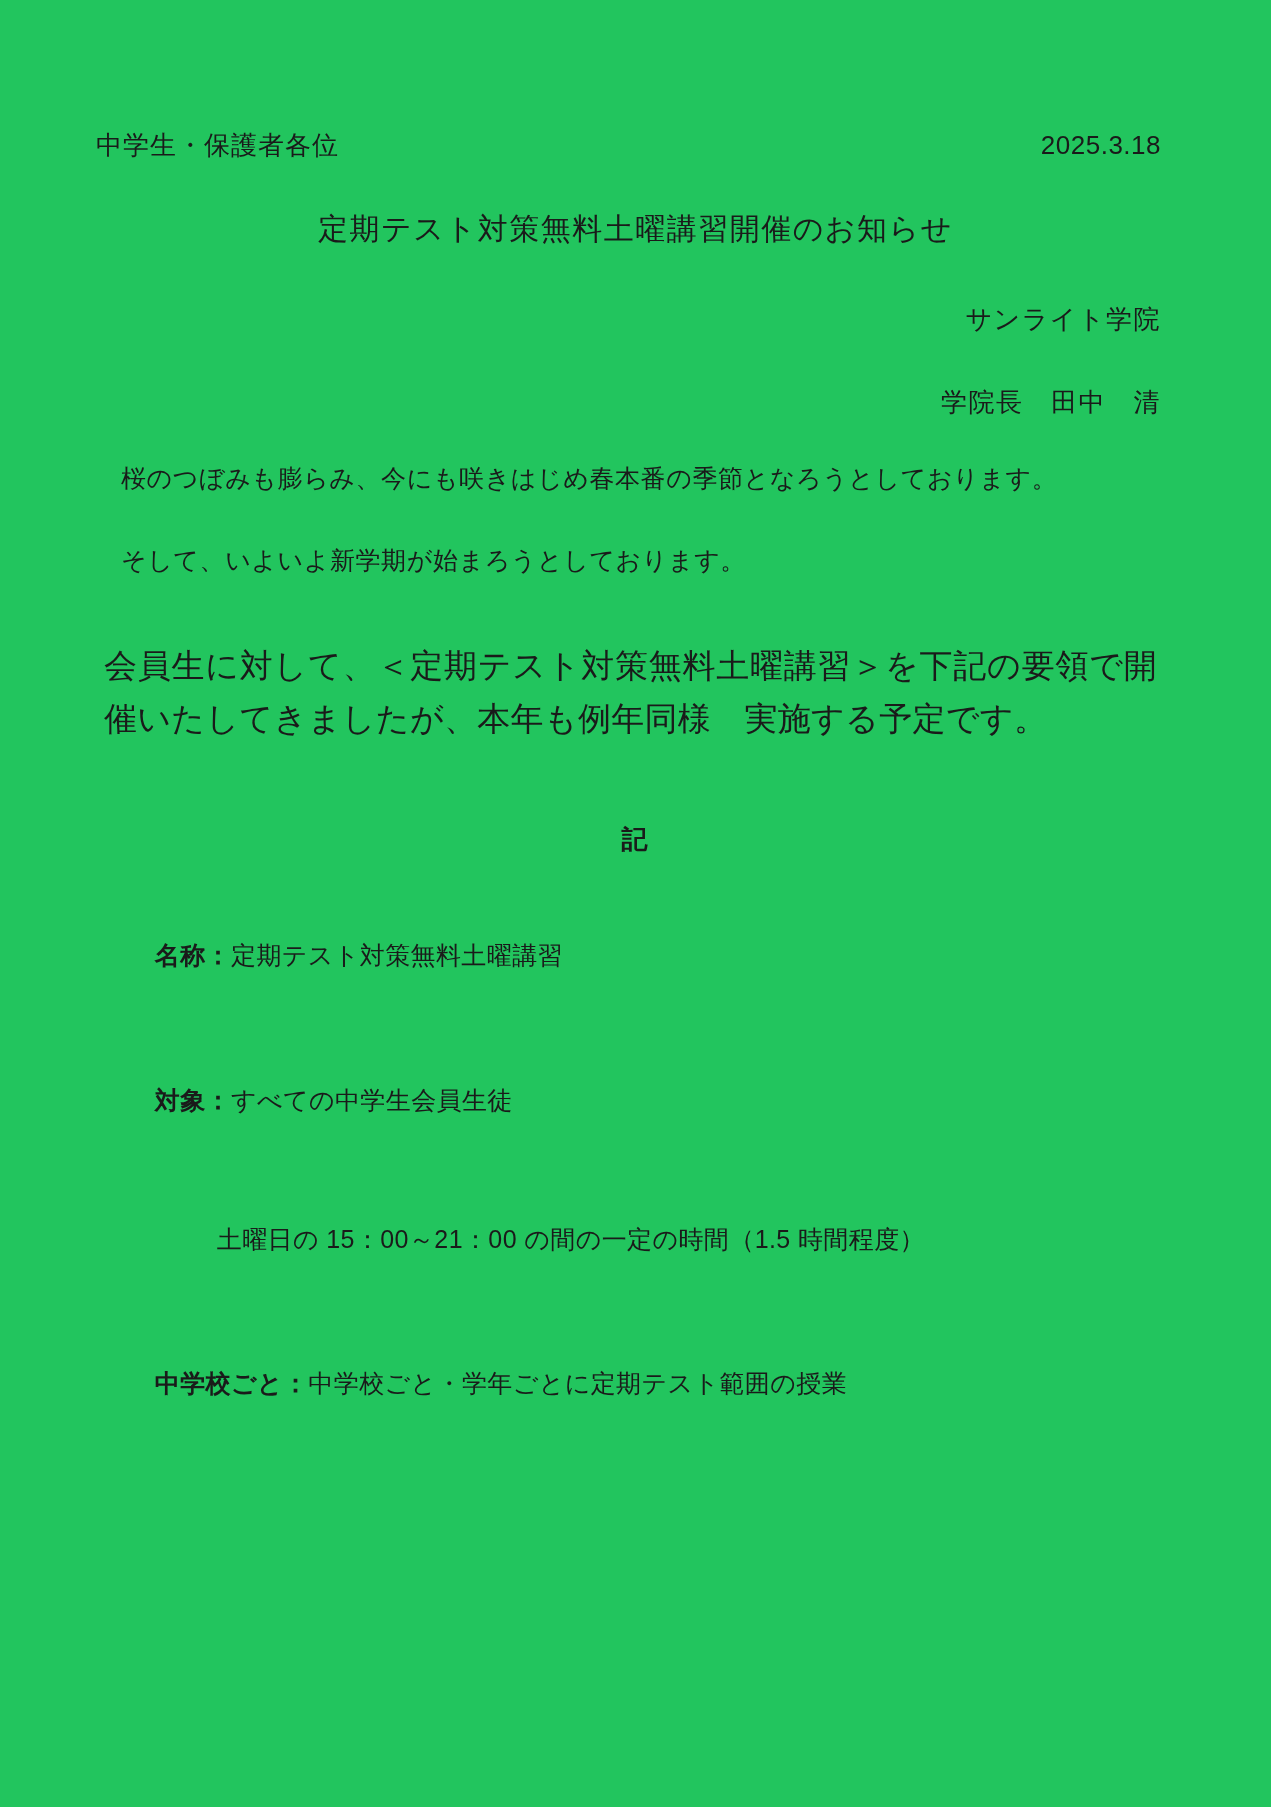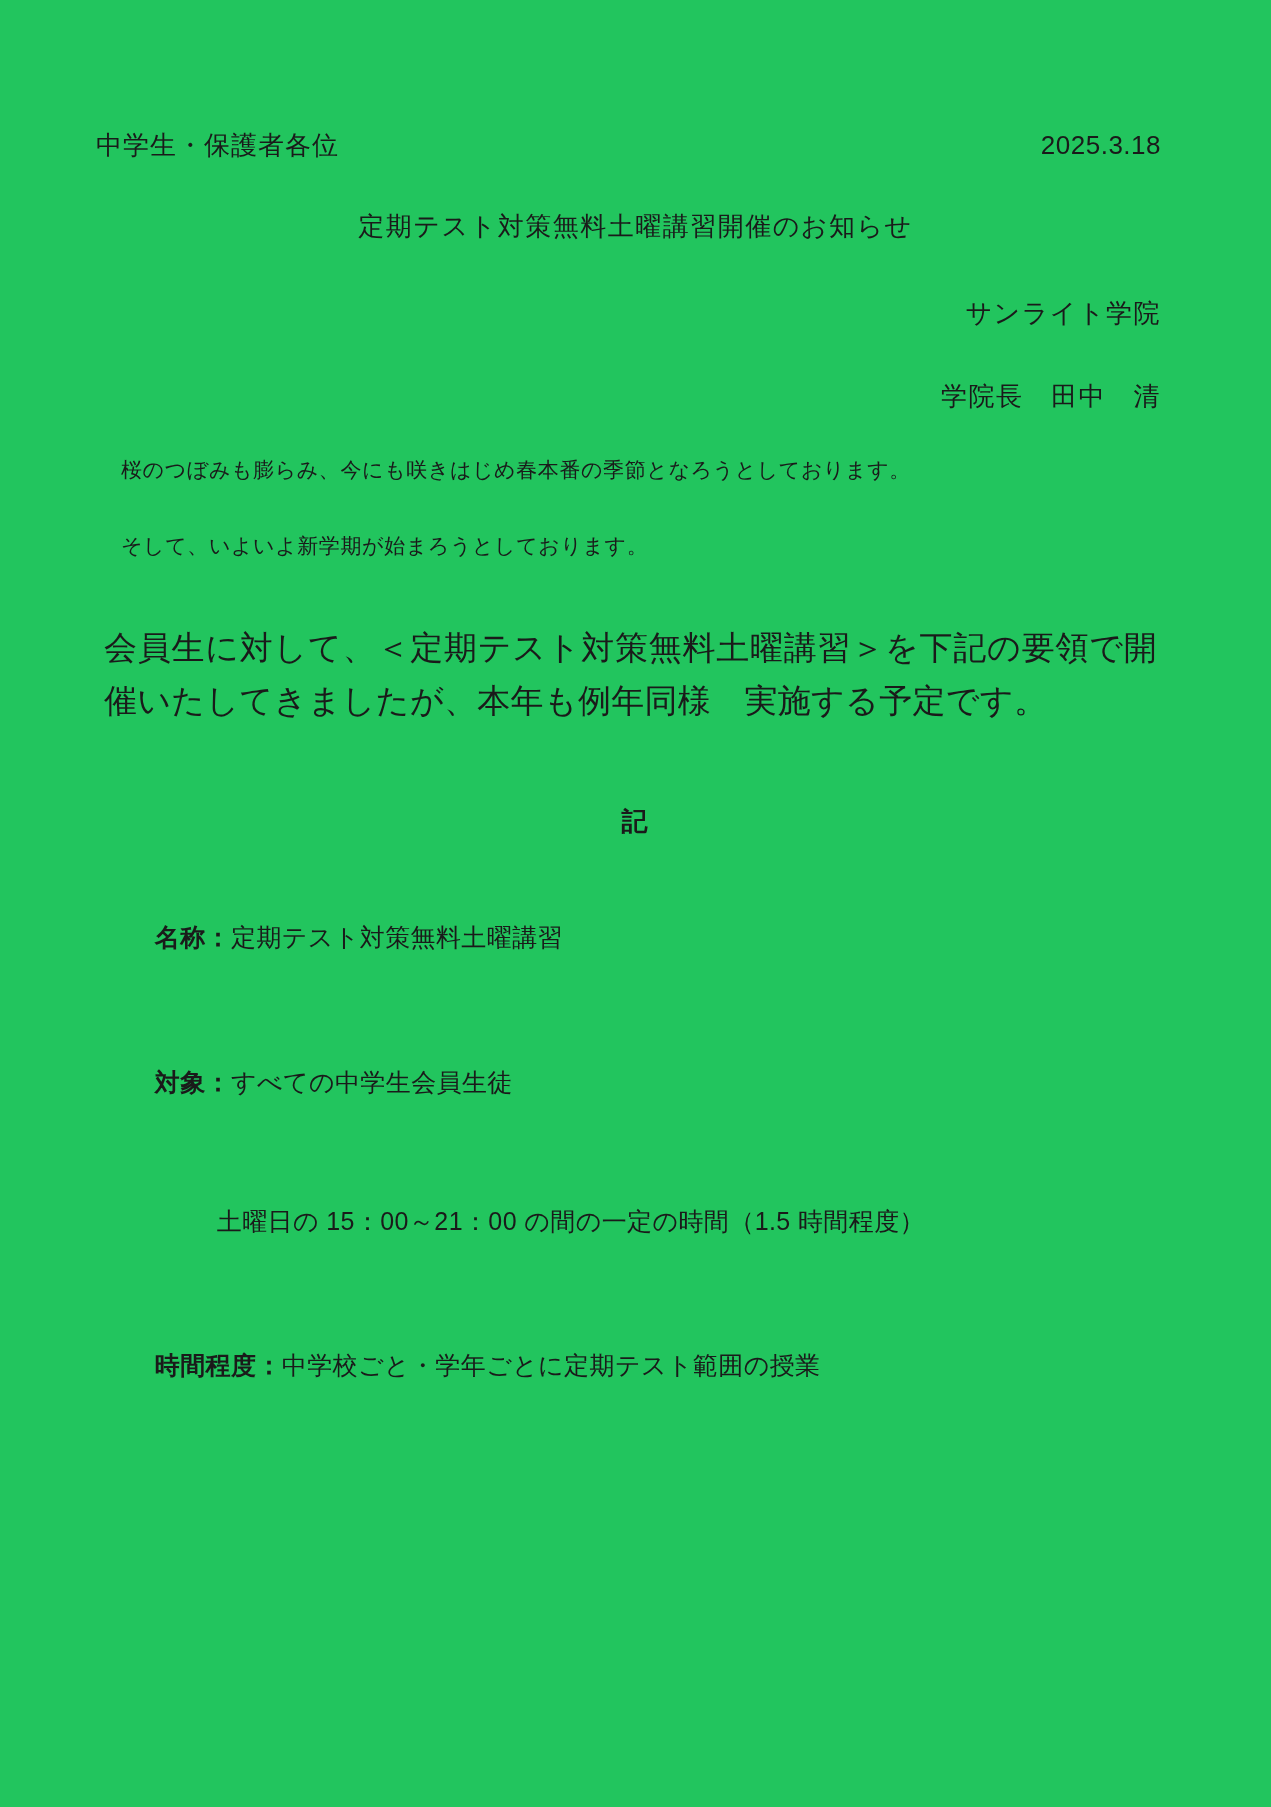--- a/index.html
+++ b/index.html
@@ -41,21 +41,21 @@
     font-size: 26px;
     letter-spacing: 1px;
   }
   .docdate {
     font-size: 26px;
     letter-spacing: 0.5px;
     padding-right: 4px;
   }
   .doc-title {
     text-align: center;
-    font-size: 26px;
+    font-size: 30px;
     letter-spacing: 1.5px;
     margin-top: 46px;
     padding-left: 10px;
   }
   .sender-block {
     margin-top: 52px;
     text-align: right;
     padding-right: 4px;
     font-family: Liberation Serif, serif;
   }
@@ -65,21 +65,21 @@
   }
   .sender-person {
     font-size: 26px;
     letter-spacing: 1.5px;
     margin-top: 48px;
   }
   .greeting {
     margin-top: 40px;
   }
   .greeting p {
-    font-size: 21px;
+    font-size: 25px;
     letter-spacing: 0.6px;
     margin: 0 0 44px 0;
     text-indent: 25px;
     line-height: 1.5;
   }
   .intro {
     margin-top: 60px;
   }
   .intro p {
     font-size: 33px;
@@ -151,21 +151,21 @@
       <div class="detail-line">
         <span class="lbl">名称：</span><span>定期テスト対策無料土曜講習</span>
       </div>
       <div class="detail-line">
         <span class="lbl">対象：</span><span>すべての中学生会員生徒</span>
       </div>
       <div class="detail-line indent-1">
         <span class="lbl"></span><span>土曜日の 15：00～21：00 の間の一定の時間（1.5 時間程度）</span>
       </div>
       <div class="detail-line">
-        <span class="lbl">時間程度：</span><span>中学校ごと・学年ごとに定期テスト範囲の授業</span>
+        <span class="lbl">中学校ごと：</span><span>中学校ごと・学年ごとに定期テスト範囲の授業</span>
       </div>
       <div class="detail-line">
         
       </div>
     </div>
 
   </div>
 </div>
 
 </body></html>

